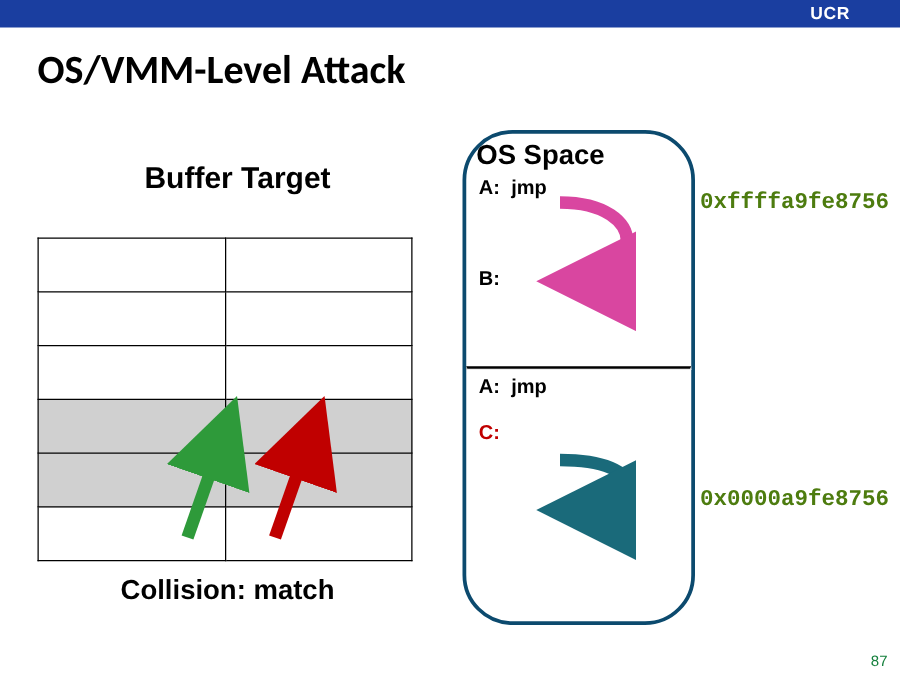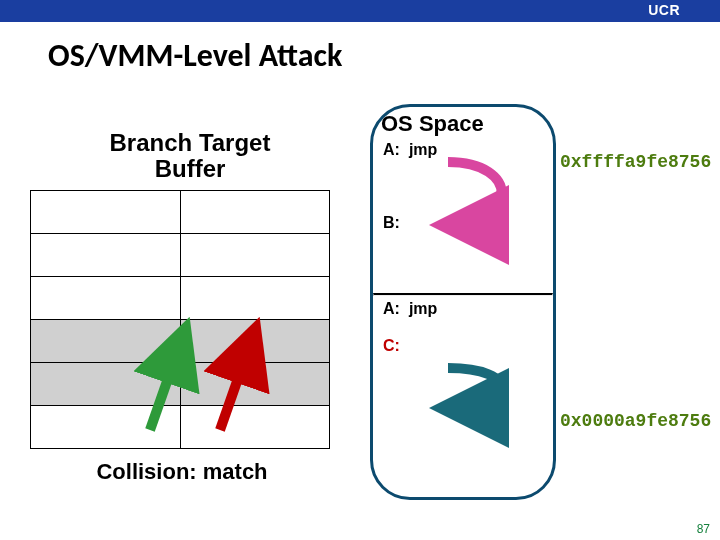--- a/index.html
+++ b/index.html
@@ -30,21 +30,20 @@
     letter-spacing: 0.5px;
     margin-left: 48px;
   }
   .title {
     position: absolute;
     top: 36px;
     left: 30px;
     font-size: 32px;
     font-weight: bold;
     font-family: Calibri, Arial, sans-serif;
-    margin-left: 18px;
   }
   .btb-label {
     position: absolute;
     top: 130px;
     left: 90px;
     width: 200px;
     text-align: center;
     font-size: 24px;
     font-weight: bold;
     line-height: 1.1;
@@ -118,22 +117,21 @@
 </style>
 </head>
 <body>
 
 <div class="header-bar"></div>
 <div class="ucr">UCR</div>
 
 <div class="title">OS/VMM-Level Attack</div>
 
 <div class="btb-label">
-  <span>Branch Target</span><br>
-  <span>Buffer</span>
+  <span>Buffer Target</span><br>
 </div>
 
 <table class="btb-table">
   <tbody>
       <tr>
         <td></td>
         <td></td>
       </tr>
   <tr>
         <td></td>
@@ -178,21 +176,21 @@
     <span class="lbl-b">A:</span>
     <span class="lbl-b" style="margin-left:4px">jmp</span>
   </div>
   <div style="height:12px"></div>
   <div class="lbl-row">
     <span class="lbl-b" style="color:#c00000">C:</span>
   </div>
 </div>
 
 <div class="red-code" style="top:152px;left:560px">0xffffa9fe8756</div>
-<div class="red-code" style="top:411px;left:560px">0x0000a9fe8756</div>
+<div class="red-code" style="top:390px;left:560px">0x0000a9fe8756</div>
 
 <div class="slidenum">87</div>
 
 <svg class="overlay" width="720" height="540">
   <defs>
     <marker id="ah-green" viewBox="0 0 10 10" refX="8" refY="5" markerWidth="7" markerHeight="7" orient="auto-start-reverse">
       <path d="M0,0 L10,5 L0,10 z" fill="#2e9a3a"></path>
     </marker>
     <marker id="ah-red" viewBox="0 0 10 10" refX="8" refY="5" markerWidth="7" markerHeight="7" orient="auto-start-reverse">
       <path d="M0,0 L10,5 L0,10 z" fill="#c00000"></path>

